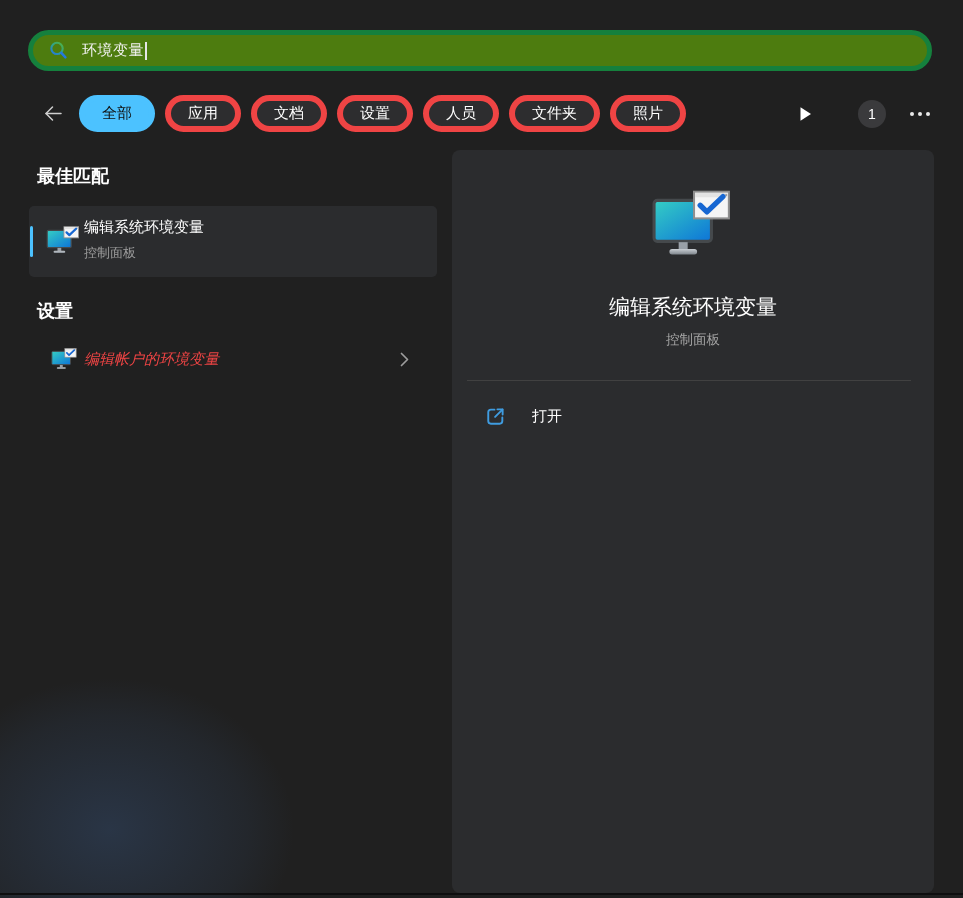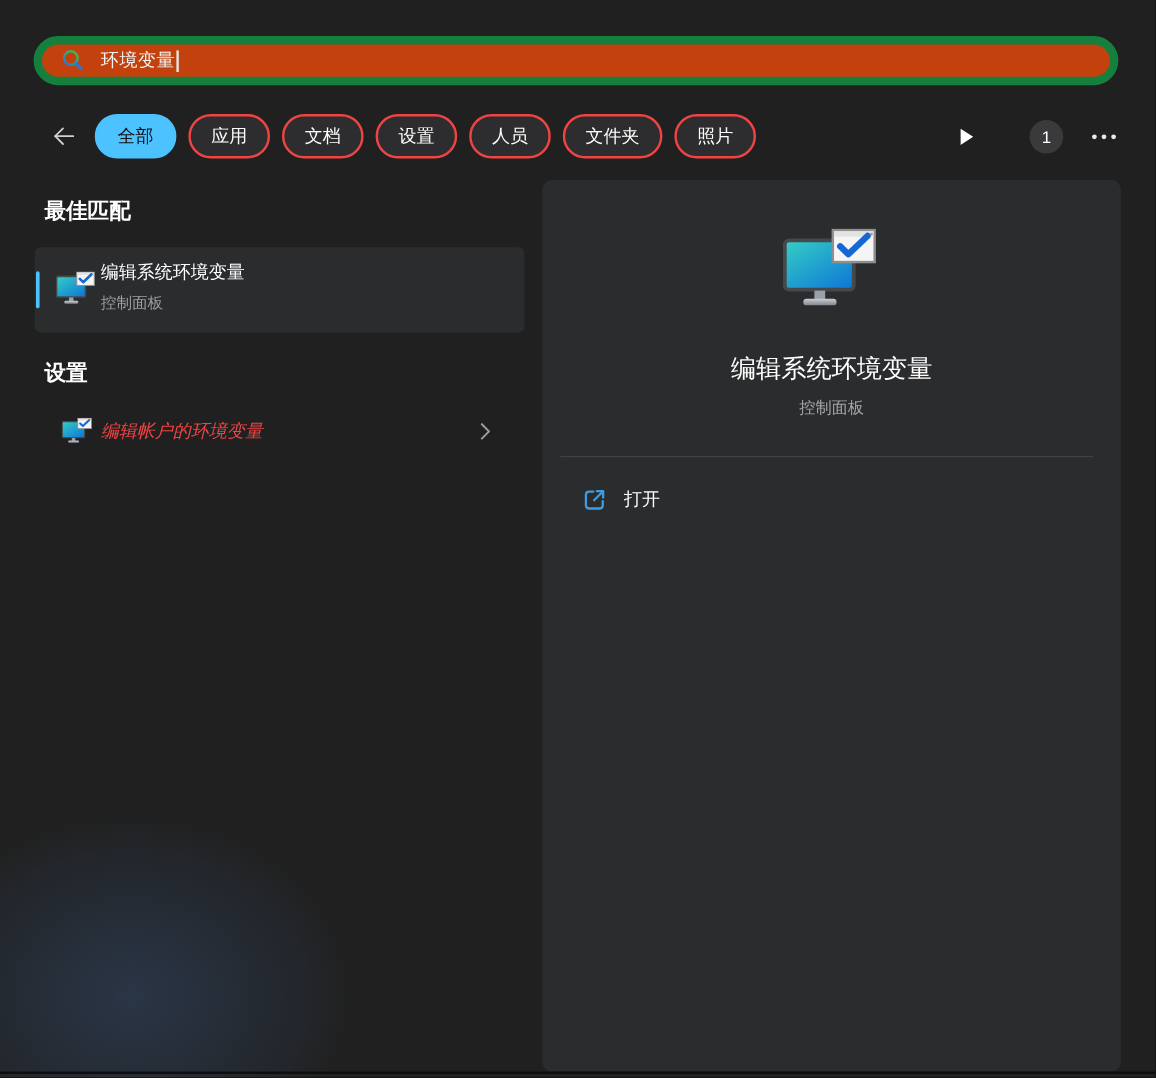--- a/index.html
+++ b/index.html
@@ -13,34 +13,34 @@
   #window::before {
     content:""; position:absolute; left:-120px; top:640px; width:460px; height:380px;
     background:radial-gradient(closest-side, rgba(62,98,150,0.32), rgba(62,98,150,0.10) 60%, transparent 80%);
     pointer-events:none;
   }
   .bottom-line { position:absolute; left:0; top:893px; width:100%; height:2px; background:#0e0e0f; }
 
   
   .search-bar {
     position:absolute; left:28px; top:30px; width:904px; height:41px;
-    background:#c2410c; border:7px solid #15803d; border-radius:21px;
+    background:#4d7c0f; border:5px solid #15803d; border-radius:21px;
     display:flex; align-items:center; padding:0 15px;
   }
   .search-bar .sicon { display:flex; margin-right:13px; }
   .search-text { font-size:15px; color:#f3f3f3; letter-spacing:0.5px; }
   .caret { display:inline-block; width:2px; height:18px; background:#e6e6e6; margin-left:1px; vertical-align:-3px; }
 
   
   .filter-row { position:absolute; left:40px; top:95px; width:892px; height:37px; display:flex; align-items:center; }
   .back-btn { width:26px; height:26px; display:flex; align-items:center; justify-content:center; margin-right:13px; cursor:pointer; }
   .pills { display:flex; gap:10px; }
   .pill {
     height:37px; padding:0 17px; border-radius:19px;
-    background:#2d2d2f; border:2px solid #ef4444;
+    background:#2d2d2f; border:6px solid #ef4444;
     color:#fff; font-size:15px; display:flex; align-items:center; cursor:pointer; white-space:nowrap;
   }
   .pill.active { background:#4cc2ff; border-color:#4cc2ff; color:#101010; }
   .toolbar-right { margin-left:auto; display:flex; align-items:center; }
   .play-btn { display:flex; padding:4px; cursor:pointer; }
   .count-badge {
     width:28px; height:28px; border-radius:50%; background:#3a3a3c;
     display:flex; align-items:center; justify-content:center;
     font-size:14px; color:#fff; margin-left:42px;
   }
@@ -71,21 +71,21 @@
 
   
   .preview-panel {
     position:absolute; left:452px; top:150px; width:482px; height:743px;
     background:#2b2c2e; border-radius:8px;
   }
   .pv-icon { position:absolute; left:50%; transform:translateX(-50%); top:40px; display:flex; }
   .pv-title { position:absolute; top:143px; width:100%; text-align:center; font-size:21px; color:#fff; }
   .pv-sub   { position:absolute; top:181px; width:100%; text-align:center; font-size:13.5px; color:#a6a6a6; }
   .pv-divider { position:absolute; left:15px; right:23px; top:230px; height:1px; background:#414141; }
-  .pv-action { position:absolute; left:33px; top:256px; display:flex; align-items:center; gap:14px; cursor:pointer; }
+  .pv-action { position:absolute; left:33px; top:256px; display:flex; align-items:center; gap:26px; cursor:pointer; }
   .pv-action-label { font-size:15px; color:#fff; }
 </style>
 </head>
 <body>
 
 <svg width="0" height="0" style="position:absolute" aria-hidden="true">
   <defs>
     <linearGradient id="gSearch" x1="85%" y1="5%" x2="10%" y2="95%">
       <stop offset="0" stop-color="#4bb04c"></stop>
       <stop offset="0.5" stop-color="#2fa28d"></stop>

